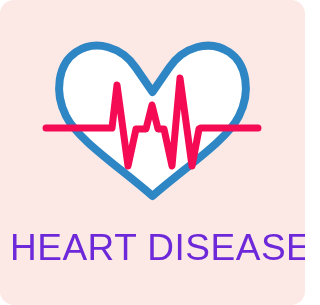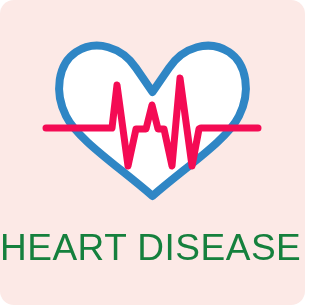--- a/index.html
+++ b/index.html
@@ -30,30 +30,30 @@
     height: 215px;
     display: block;
   }
   #logo-graphic svg {
     display: block;
     width: 305px;
     height: 215px;
   }
   #brand-title {
     position: absolute;
-    left: 0;
+    left: 10px;
     right: 0;
     top: 228px;
     text-align: left;
     font-family: "Liberation Sans", sans-serif;
     font-size: 37px;
     font-weight: 400;
     letter-spacing: 0.5px;
     line-height: 40px;
-    color: #15803d;
+    color: #6d28d9;
     white-space: nowrap;
   }
 </style>
 </head>
 <body>
 
 <div id="icon-card">
 
   <div id="logo-graphic">
     <svg viewBox="0 0 305 215" xmlns="http://www.w3.org/2000/svg">

